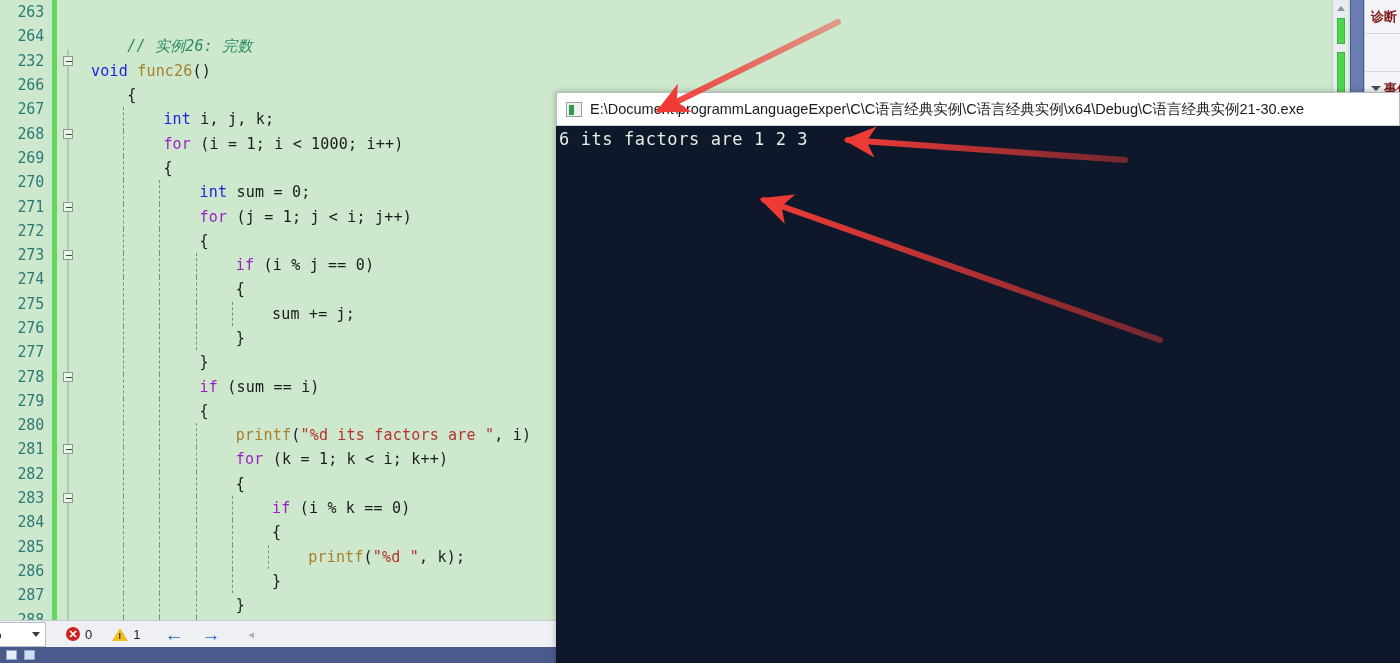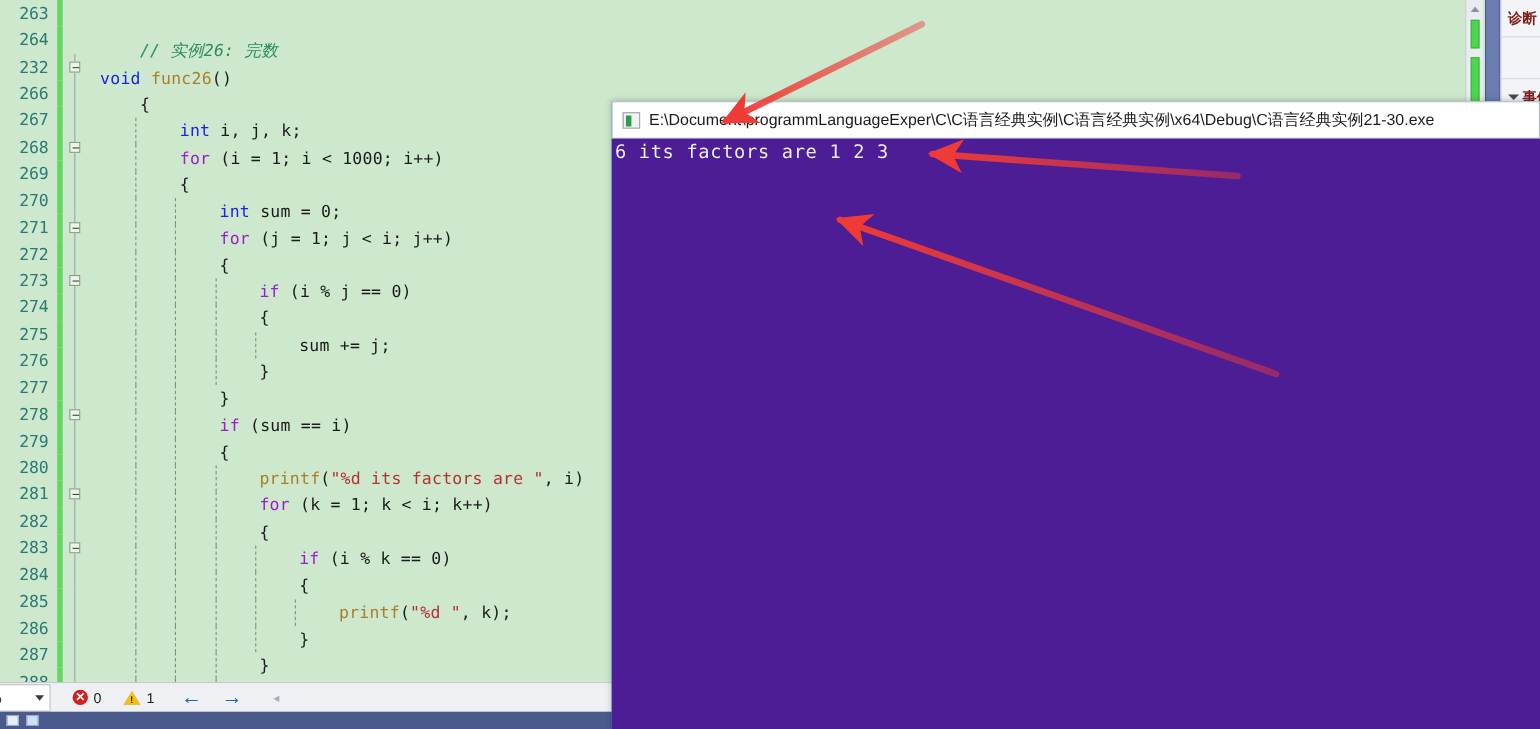--- a/index.html
+++ b/index.html
@@ -245,21 +245,21 @@
     width: 5px; height: 10px; background: #2e9b4e;
   }
   .cons-title-text {
     font-size: 14.5px; color: #1b1b1b;
     font-family: "Liberation Sans", sans-serif;
     white-space: nowrap;
   }
   .console-body {
     position: absolute; left: 0; top: 34px;
     width: 844px; height: 537px;
-    background: #4c1d95;
+    background: #0f172a;
     padding: 4px 0 0 3px;
   }
   .cons-line {
     font-family: "DejaVu Sans Mono", monospace;
     font-size: 17px;
     color: #e6f0e6;
     white-space: pre;
     line-height: 19px;
     letter-spacing: 0.6px;
   }

